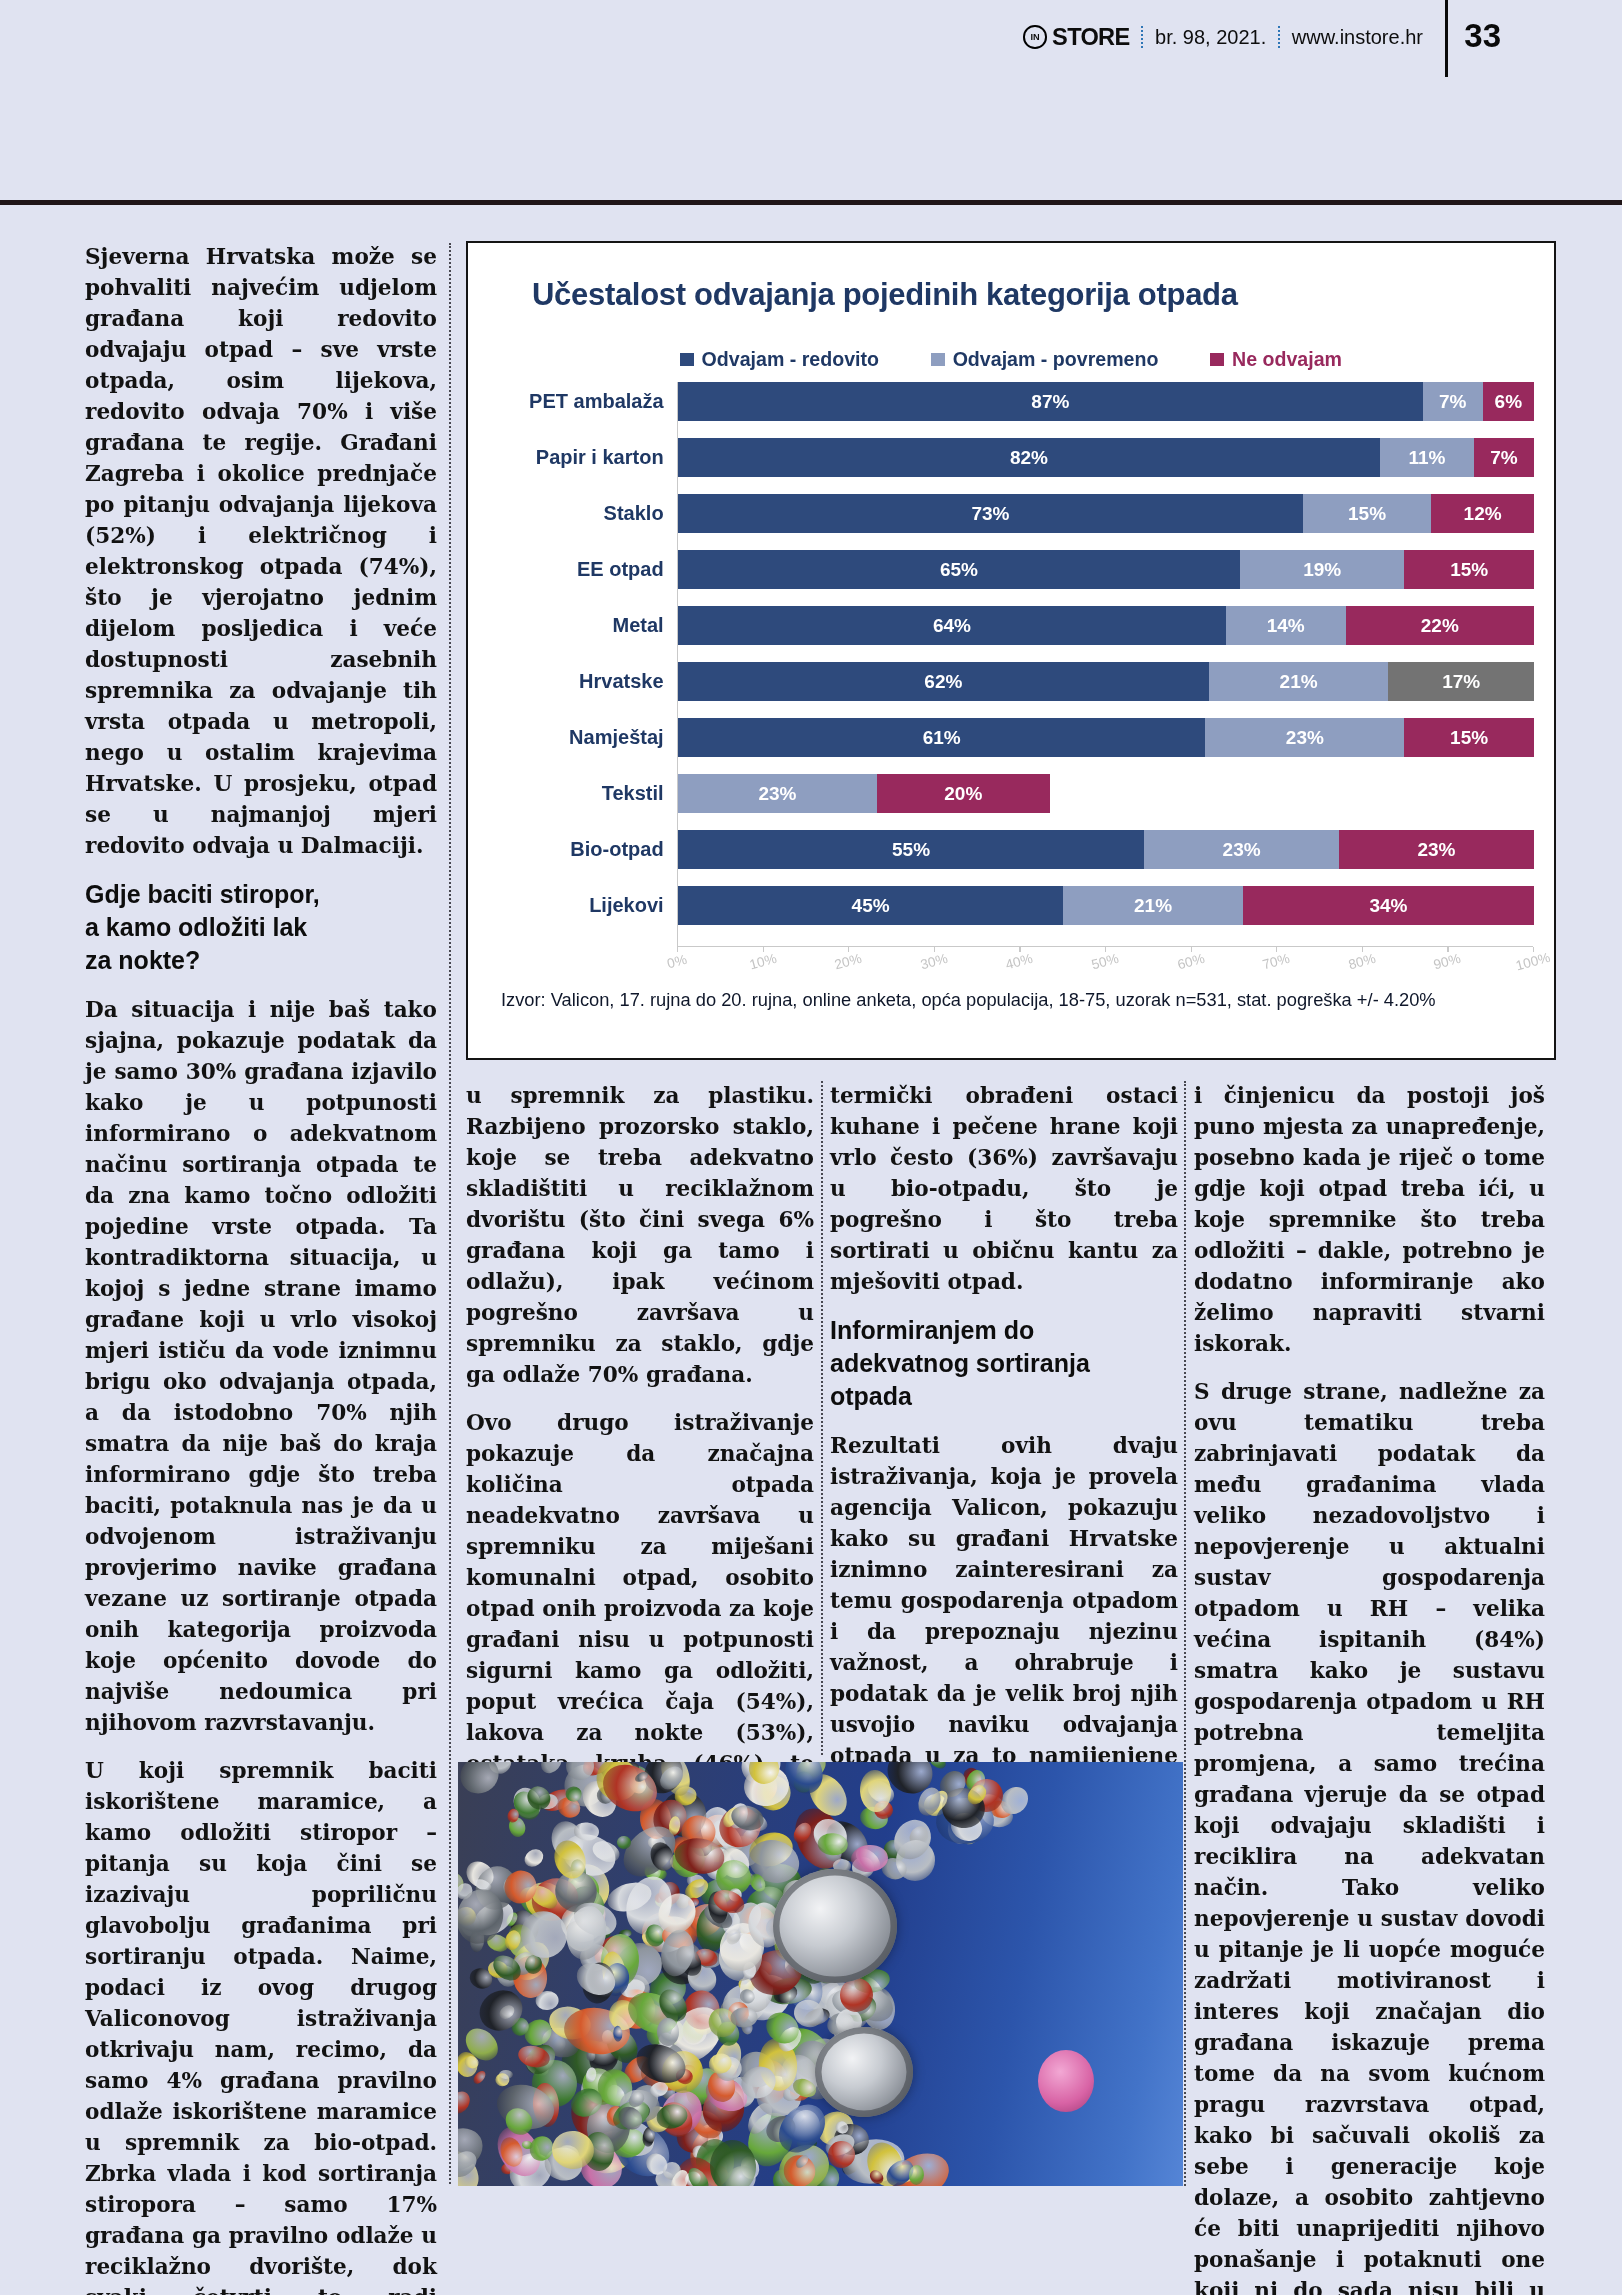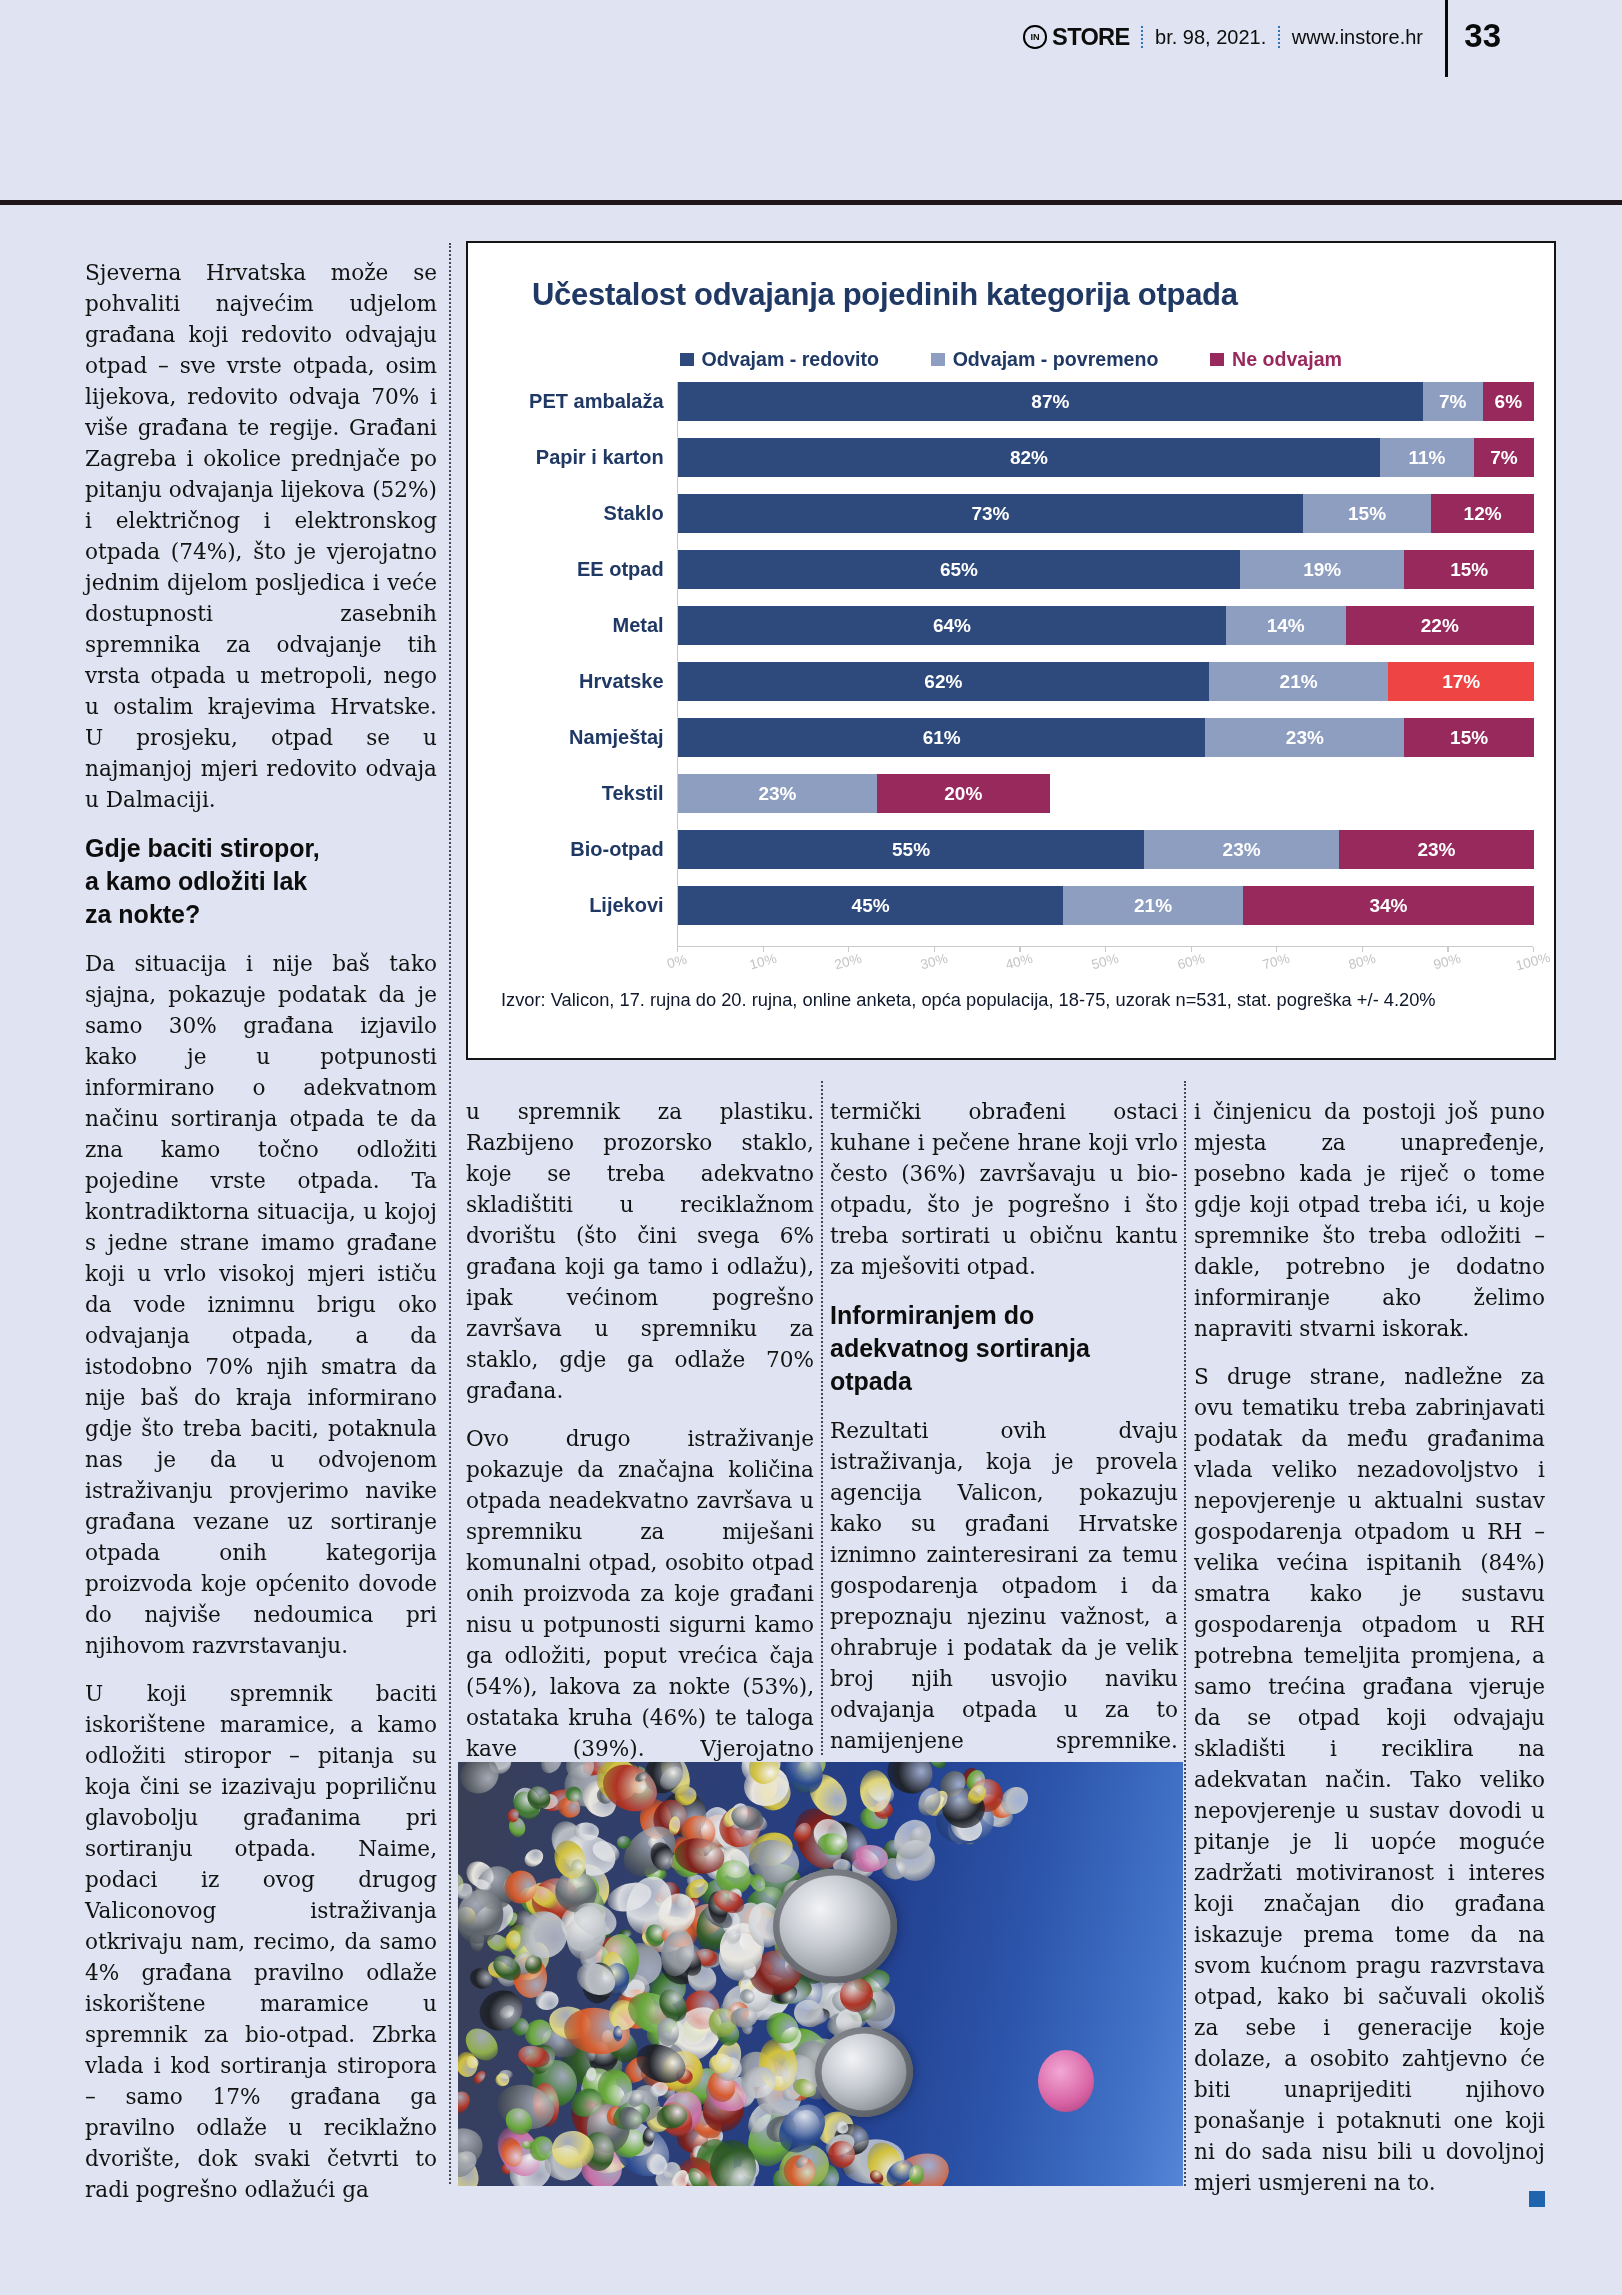--- a/index.html
+++ b/index.html
@@ -27,21 +27,21 @@
   .hdr-dotsep { height:22px; border-left:2.6px dotted #2e75b6; }
   .page-bar { position:absolute; top:0; right:175px; width:3.3px; height:77px; background:#0a0a0a; }
   .page-num {
     position:absolute; top:17px; right:122px;
     font-family:"Liberation Sans", sans-serif; font-weight:bold; font-size:33px; color:#0a0a0a;
   }
   .top-rule { position:absolute; top:200px; left:0; width:1623px; height:4.6px; background:#201518; }
 
   
   .col { position:absolute; text-align:justify; font-size:21.6px; line-height:31px; }
-  .col p { margin:16px 0 17px 0; }
+  .col p { margin:0 0 17px 0;font-weight:bold; }
   .col h2 {
     font-family:"Liberation Sans", sans-serif; font-weight:bold;
     font-size:25px; line-height:33px; margin:9.2px 0 17px 0;
     white-space:pre-line; text-align:left; color:#0d0d0d;
   }
   .col1 { left:85px;  top:241px;  width:352px; }
   .col2 { left:466px;  top:1080px; width:348px; }
   .col3 { left:830px; top:1080px; width:348px; }
   .col4 { left:1194px; top:1080px; width:351px; }
   .vsep { position:absolute; width:0; border-left:2.6px dotted #47474f; }
@@ -224,21 +224,21 @@
         </div>
         <div class="bar-row">
           <div class="bar-label">Hrvatske</div>
           <div class="bar-track">
             <div class="bar-seg" style="width: 62%; background: rgb(46, 74, 124);">
               <span>62%</span>
             </div>
             <div class="bar-seg" style="width: 21%; background: rgb(142, 158, 192);">
               <span>21%</span>
             </div>
-            <div class="bar-seg" style="width: 17%; background: #ef4444; justify-content: center;">
+            <div class="bar-seg" style="width: 17%; background: #737373; justify-content: center;">
               <span>17%</span>
             </div>
           </div>
         </div>
         <div class="bar-row">
           <div class="bar-label">Namještaj</div>
           <div class="bar-track">
             <div class="bar-seg" style="width: 61.6162%; background: rgb(46, 74, 124);">
               <span>61%</span>
             </div>

